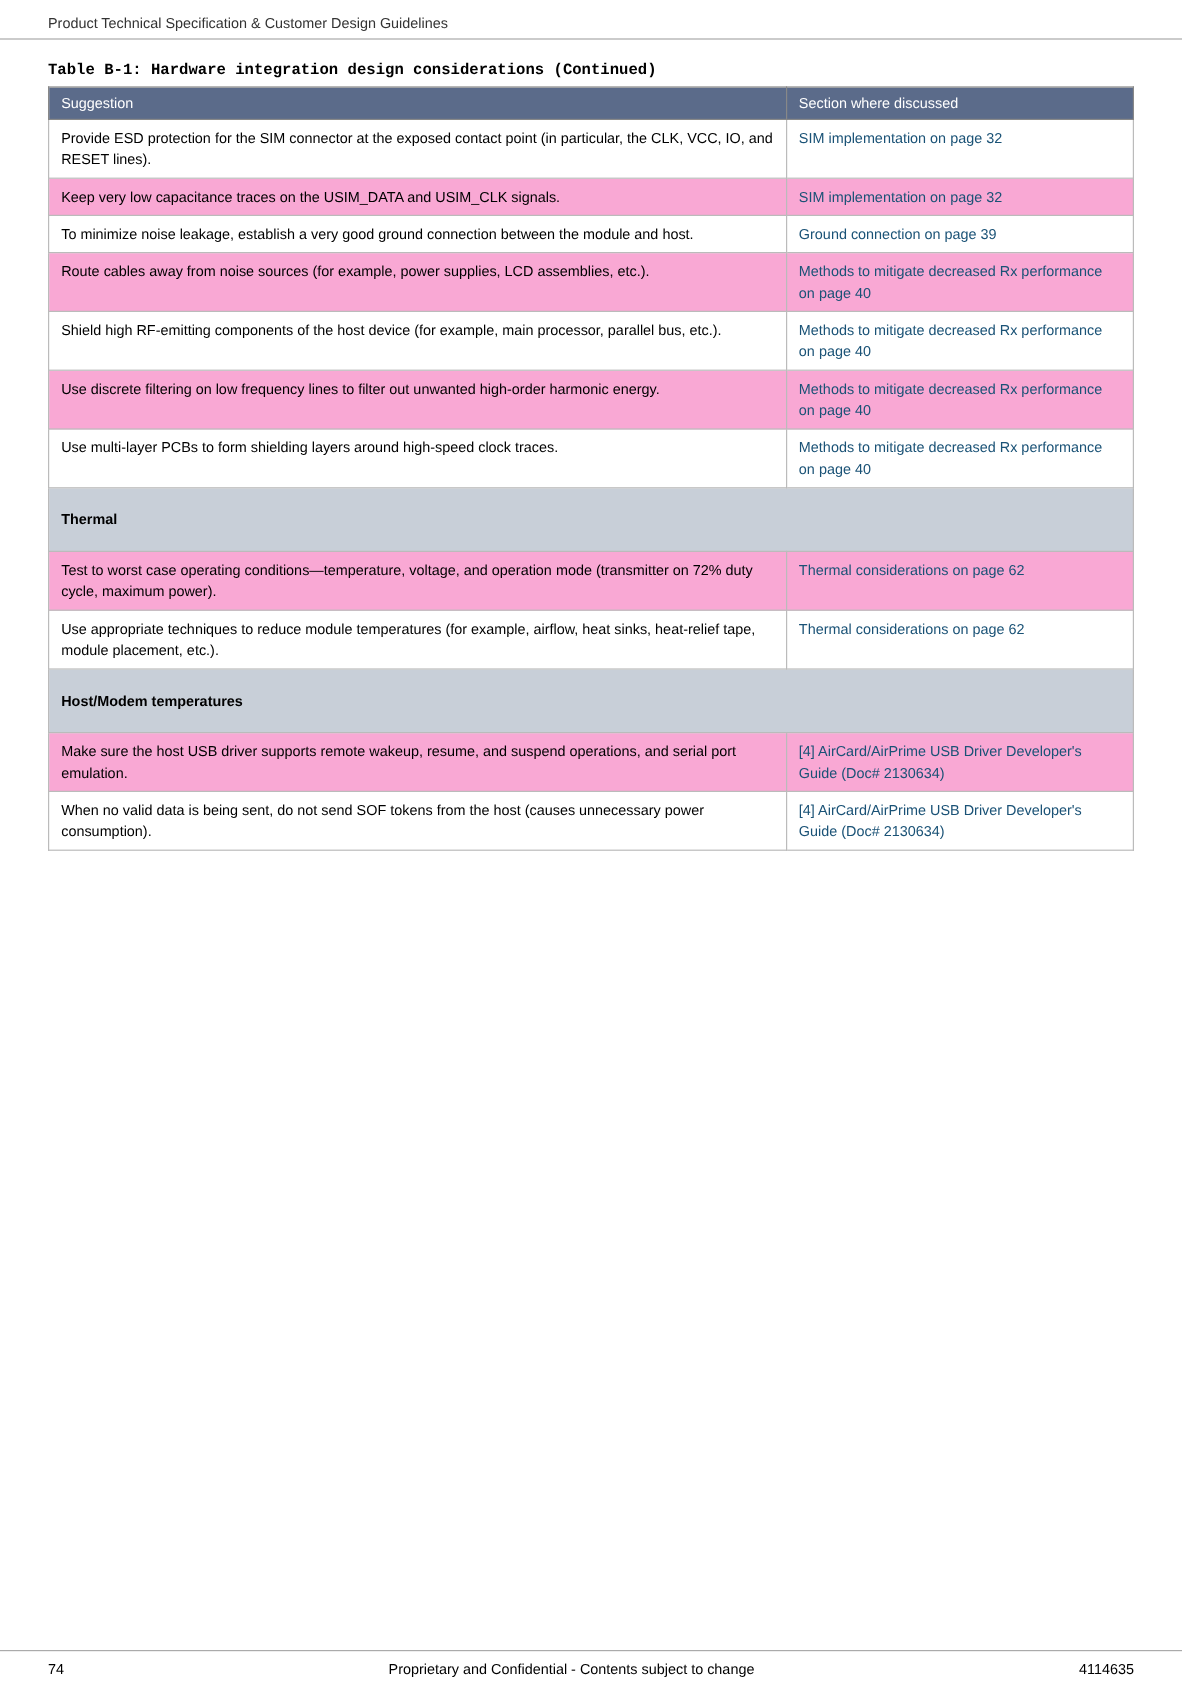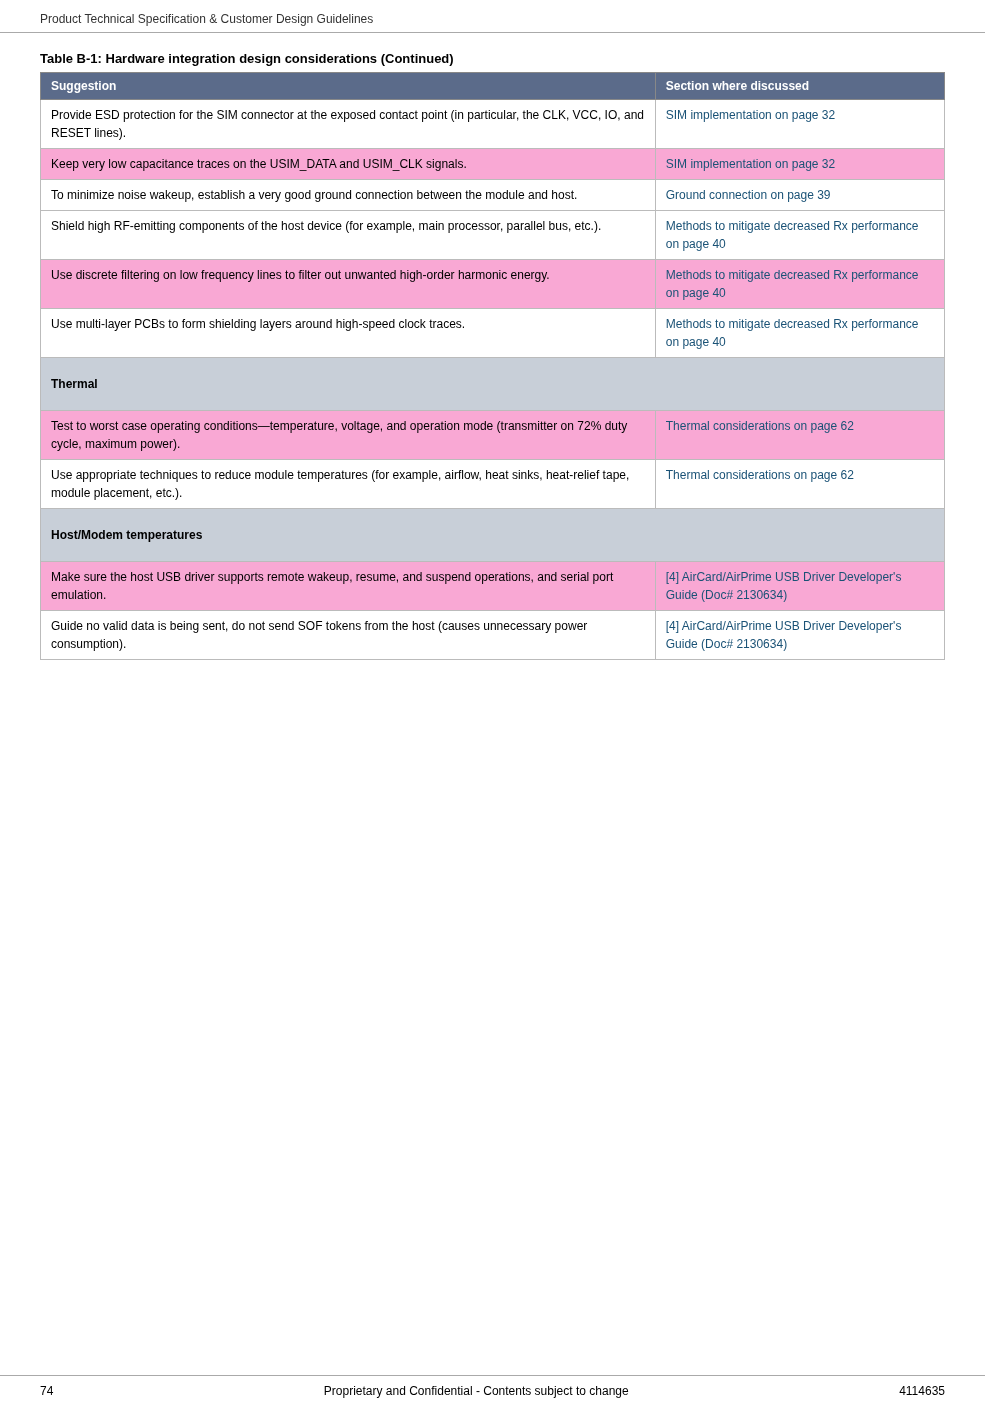--- a/index.html
+++ b/index.html
@@ -19,30 +19,31 @@
       border-bottom: 1px solid #aaa;
       margin-bottom: 8px;
     }
     .page-content {
       padding: 10px 40px 40px 40px;
     }
     .table-title {
       font-size: 13px;
       font-weight: bold;
       margin-bottom: 6px;
+      font-family: Liberation Mono, monospace;
     }
     table {
       width: 100%;
       border-collapse: collapse;
       border: 1px solid #999;
     }
     th {
       background-color: #5b6b8a;
       color: #fff;
-      font-weight: bold;
+      font-weight: normal;
       font-size: 12px;
       padding: 6px 10px;
       text-align: left;
       border: 1px solid #888;
     }
     td {
       padding: 6px 10px;
       border: 1px solid #bbb;
       vertical-align: top;
       font-size: 12px;
@@ -104,22 +105,26 @@
     <tbody id="table-body">
     <tr class="even-row">
           <td>Provide ESD protection for the SIM connector at the exposed contact point (in particular, the CLK, VCC, IO, and RESET lines).</td>
           <td><span class="link-text">SIM implementation on page 32</span></td>
         </tr>
         <tr class="odd-row">
           <td>Keep very low capacitance traces on the USIM_DATA and USIM_CLK signals.</td>
           <td><span class="link-text">SIM implementation on page 32</span></td>
         </tr>
         <tr class="even-row">
-          <td>To minimize noise wakeup, establish a very good ground connection between the module and host.</td>
+          <td>To minimize noise leakage, establish a very good ground connection between the module and host.</td>
           <td><span class="link-text">Ground connection on page 39</span></td>
+        </tr>
+        <tr class="odd-row">
+          <td>Route cables away from noise sources (for example, power supplies, LCD assemblies, etc.).</td>
+          <td><span class="link-text">Methods to mitigate decreased Rx performance on page 40</span></td>
         </tr>
         <tr class="even-row">
           <td>Shield high RF-emitting components of the host device (for example, main processor, parallel bus, etc.).</td>
           <td><span class="link-text">Methods to mitigate decreased Rx performance on page 40</span></td>
         </tr>
         <tr class="odd-row">
           <td>Use discrete filtering on low frequency lines to filter out unwanted high-order harmonic energy.</td>
           <td><span class="link-text">Methods to mitigate decreased Rx performance on page 40</span></td>
         </tr>
         <tr class="even-row">
@@ -138,21 +143,21 @@
           <td><span class="link-text">Thermal considerations on page 62</span></td>
         </tr>
         <tr class="section-header">
           <td colspan="2">Host/Modem temperatures</td>
         </tr>
         <tr class="odd-row">
           <td>Make sure the host USB driver supports remote wakeup, resume, and suspend operations, and serial port emulation.</td>
           <td><span class="link-text">[4] AirCard/AirPrime USB Driver Developer's Guide (Doc# 2130634)</span></td>
         </tr>
         <tr class="even-row">
-          <td>Guide no valid data is being sent, do not send SOF tokens from the host (causes unnecessary power consumption).</td>
+          <td>When no valid data is being sent, do not send SOF tokens from the host (causes unnecessary power consumption).</td>
           <td><span class="link-text">[4] AirCard/AirPrime USB Driver Developer's Guide (Doc# 2130634)</span></td>
         </tr>
       </tbody>
   </table>
 </div>
 
 <div class="page-footer">
   <span>74</span>
   <span>Proprietary and Confidential - Contents subject to change</span>
   <span>4114635</span>

